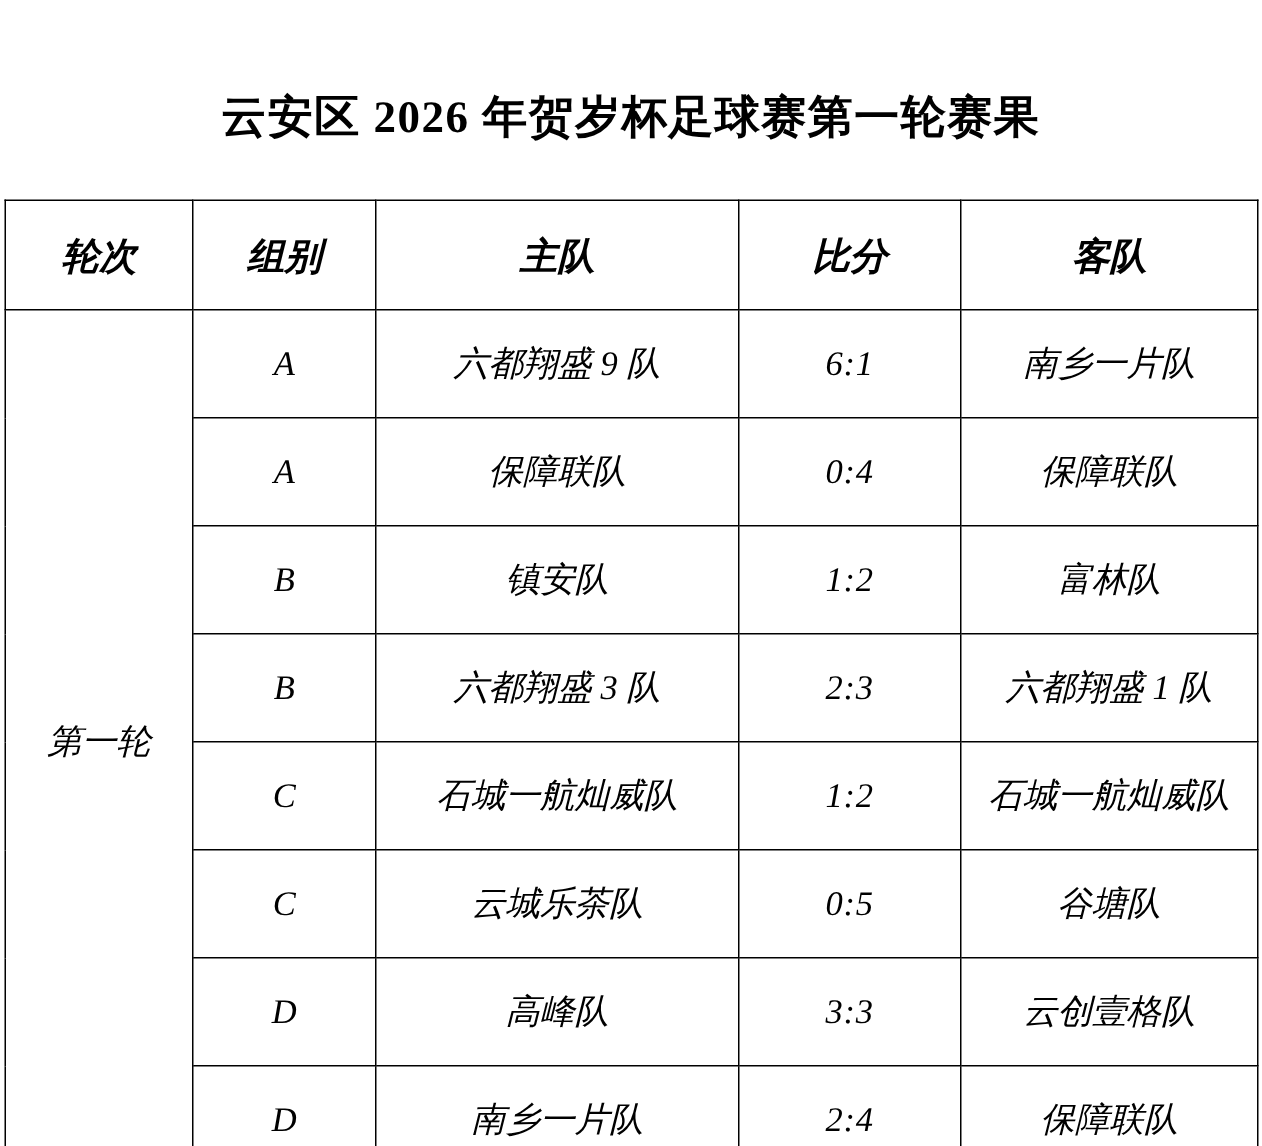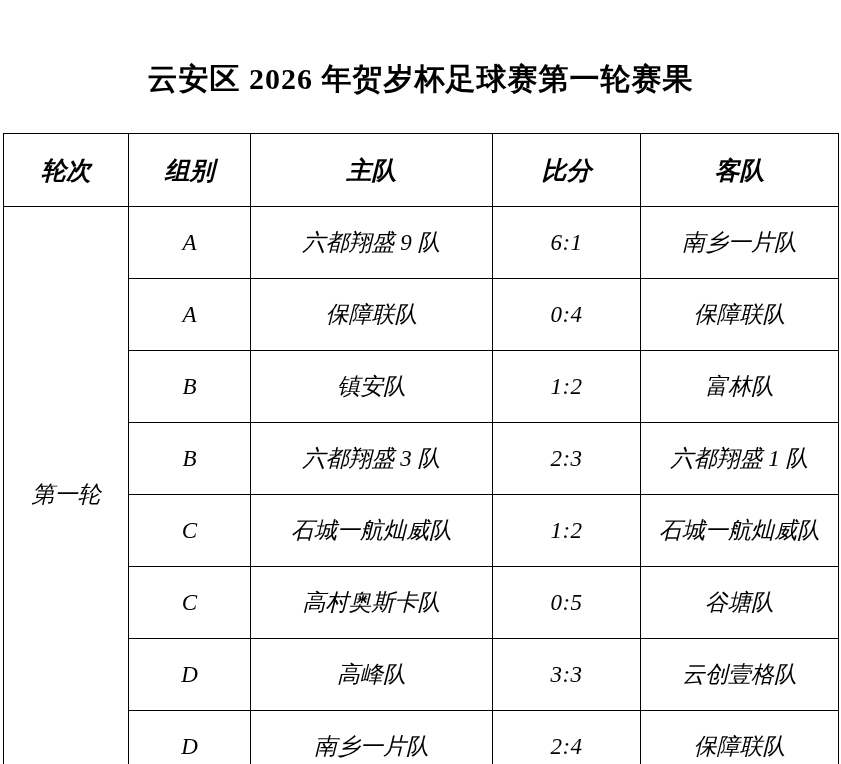--- a/index.html
+++ b/index.html
@@ -125,21 +125,21 @@
           <td>六都翔盛 1 队</td>
         </tr>
         <tr>
           <td>C</td>
           <td>石城一航灿威队</td>
           <td class="score-cell">1:2</td>
           <td>石城一航灿威队</td>
         </tr>
         <tr>
           <td>C</td>
-          <td>高村奥斯卡队</td>
+          <td>云城乐茶队</td>
           <td class="score-cell">0:5</td>
           <td>谷塘队</td>
         </tr>
         <tr>
           <td>D</td>
           <td>高峰队</td>
           <td class="score-cell">3:3</td>
           <td>云创壹格队</td>
         </tr>
         <tr>

